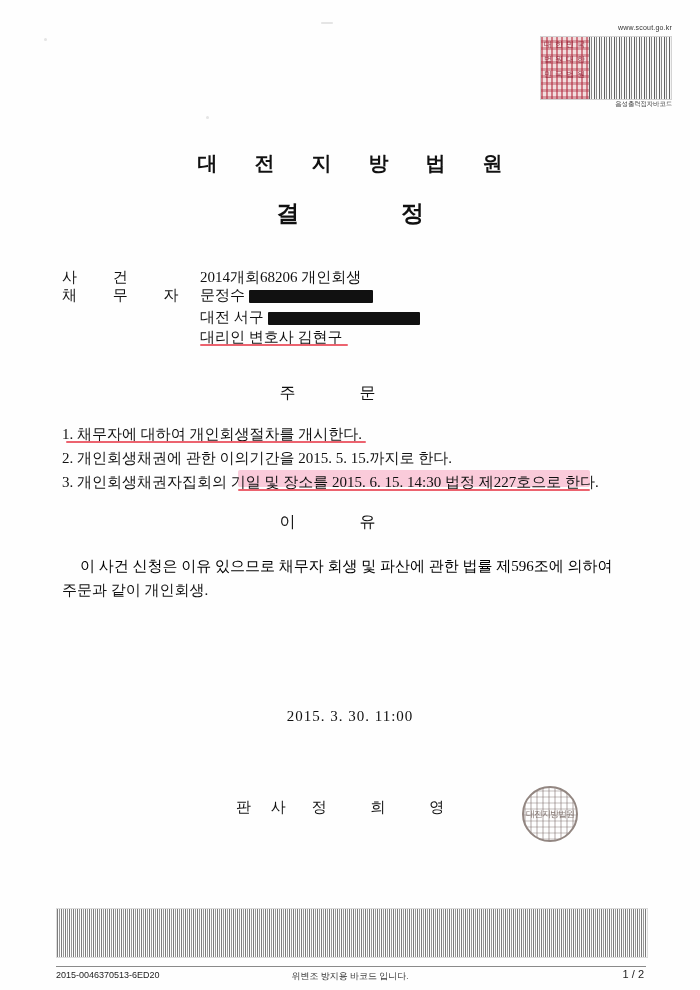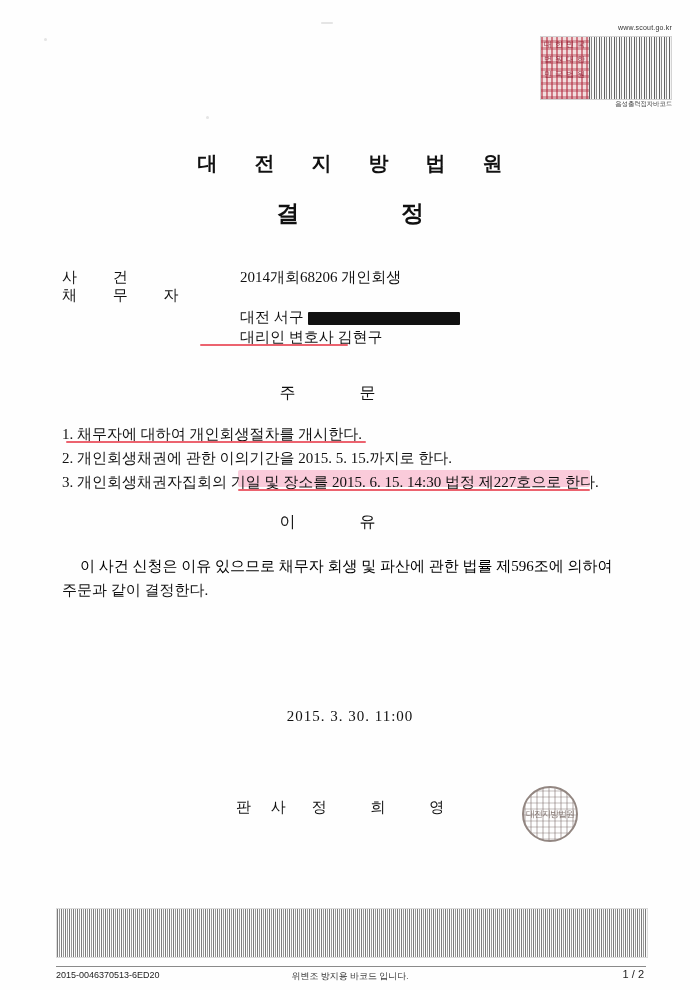--- a/index.html
+++ b/index.html
@@ -118,21 +118,20 @@
     left: 62px;
     font-size: 15px;
     letter-spacing: 16px;
     color: #111;
   }
   .field-value {
     position: absolute;
     left: 200px;
     font-size: 15px;
     color: #111;
-    margin-left: 40px;
   }
 
   .row-case   { top: 268px; }
   .row-debtor { top: 286px; }
 
   .redact {
     display: inline-block;
     background: #111;
     height: 13px;
     vertical-align: middle;
@@ -328,20 +327,23 @@
   </div>
   <div class="barcode-caption">음성출력점자바코드</div>
 
   <div class="court-title">대 전 지 방 법 원</div>
   <div class="doc-type">결        정</div>
 
   <div class="field-label row-case">사      건</div>
   <div class="field-value row-case">2014개회68206   개인회생</div>
 
   <div class="field-label row-debtor">채 무 자</div>
+  <div class="field-value row-debtor">
+    <span>문정수</span><span class="redact w1"></span>
+  </div>
 
   <div class="field-value line-addr">
     <span>대전 서구</span><span class="redact w2"></span>
   </div>
 
   <div class="field-value line-agent">대리인 변호사 김현구</div>
   <div class="ul-red" style="left:200px; top:344px; width:148px;"></div>
 
   <div class="section-head head-main">주        문</div>
 
@@ -349,21 +351,21 @@
   <div class="ul-red" style="left:66px; top:441px; width:300px;"></div>
 
   <div class="clause clause-2">2. 개인회생채권에 관한 이의기간을 2015. 5. 15.까지로 한다.</div>
 
   <div class="hl-pink" style="left:238px; top:470px; width:352px; height:17px;"></div>
   <div class="clause clause-3">3. 개인회생채권자집회의 기일 및 장소를 2015. 6. 15. 14:30 법정 제227호으로 한다.</div>
   <div class="ul-red" style="left:238px; top:489px; width:352px;"></div>
 
   <div class="section-head head-reason">이        유</div>
   <div class="reason-p1">이 사건 신청은 이유 있으므로 채무자 회생 및 파산에 관한 법률 제596조에 의하여</div>
-  <div class="reason-p2">주문과 같이 결정한다.</div>
+  <div class="reason-p2">주문과 같이 개인회생.</div>
 
   <div class="date-line">2015.  3.  30.   11:00</div>
 
   <div class="judge-line">
     <span class="jl-label">판 사</span><span class="jl-name">정 희 영</span>
   </div>
   <div class="seal">대전지방법원</div>
 
   <div class="bottom-strip"></div>
 

